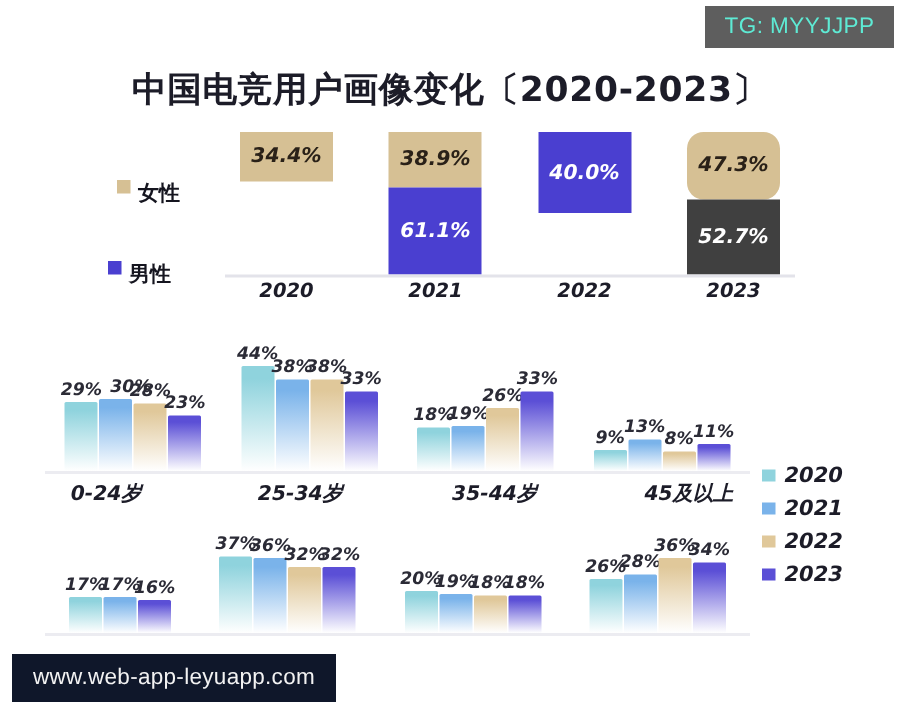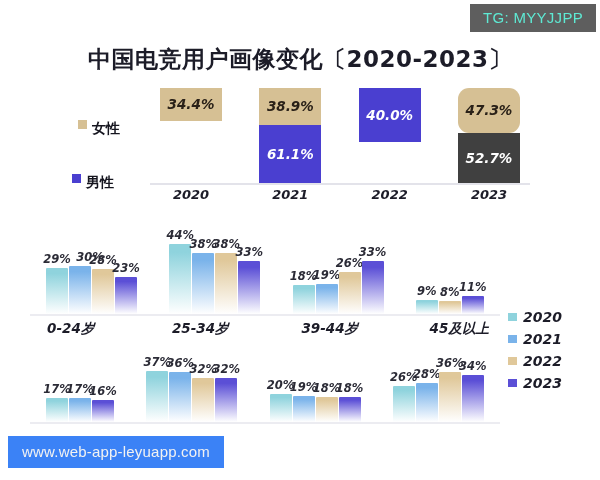--- a/index.html
+++ b/index.html
@@ -27,21 +27,21 @@
     padding: 5px 13px 6px 13px;
     z-index: 40;
     white-space: nowrap;
   }
 
   
   .watermark {
     position: absolute;
     left: 8px;
     bottom: 12px;
-    background: #3b82f6;
+    background: #0f172a;
     color: #f2f2f2;
     font-size: 15px;
     letter-spacing: 0.2px;
     padding: 7px 14px 8px 14px;
     z-index: 40;
     white-space: nowrap;
   }
 
   
   .title {
@@ -354,34 +354,38 @@
           <div class="bar" style="height: 53px; background: linear-gradient(rgb(91, 79, 214) 0%, rgb(91, 79, 214) 12%, rgb(255, 255, 255) 100%);"></div>
           <div class="bar-lab" style="bottom: 55px;">33%</div>
         </div>
       </div>
       <div class="grp">
         <div class="bar-slot">
           <div class="bar" style="height: 14px; background: linear-gradient(rgb(143, 211, 221) 0%, rgb(143, 211, 221) 12%, rgb(255, 255, 255) 100%);"></div>
           <div class="bar-lab" style="bottom: 16px;">9%</div>
         </div>
         <div class="bar-slot">
+          <div class="bar" style="height: 21px; background: linear-gradient(rgb(122, 179, 234) 0%, rgb(122, 179, 234) 12%, rgb(255, 255, 255) 100%);"></div>
+          <div class="bar-lab" style="bottom: 23px;">13%</div>
+        </div>
+        <div class="bar-slot">
           <div class="bar" style="height: 13px; background: linear-gradient(rgb(224, 200, 154) 0%, rgb(224, 200, 154) 12%, rgb(255, 255, 255) 100%);"></div>
           <div class="bar-lab" style="bottom: 15px;">8%</div>
         </div>
         <div class="bar-slot">
           <div class="bar" style="height: 18px; background: linear-gradient(rgb(91, 79, 214) 0%, rgb(91, 79, 214) 12%, rgb(255, 255, 255) 100%);"></div>
           <div class="bar-lab" style="bottom: 20px; font-style: italic;">11%</div>
         </div>
       </div>
     </div>
   <div class="grp-axis"></div>
   <div class="grp-xlabels" id="grp-xlabels-1">
       <div class="gxlab">0-24岁</div>
       <div class="gxlab">25-34岁</div>
-      <div class="gxlab">39-44岁</div>
+      <div class="gxlab">35-44岁</div>
       <div class="gxlab">45及以上</div>
     </div>
 </div>
 
 <div class="grouped row2">
   <div class="grp-plot" id="grp-plot-2">
       <div class="grp">
         <div class="bar-slot">
           <div class="bar" style="height: 24px; background: linear-gradient(rgb(143, 211, 221) 0%, rgb(143, 211, 221) 12%, rgb(255, 255, 255) 100%);"></div>
           <div class="bar-lab" style="bottom: 26px;">17%</div>

